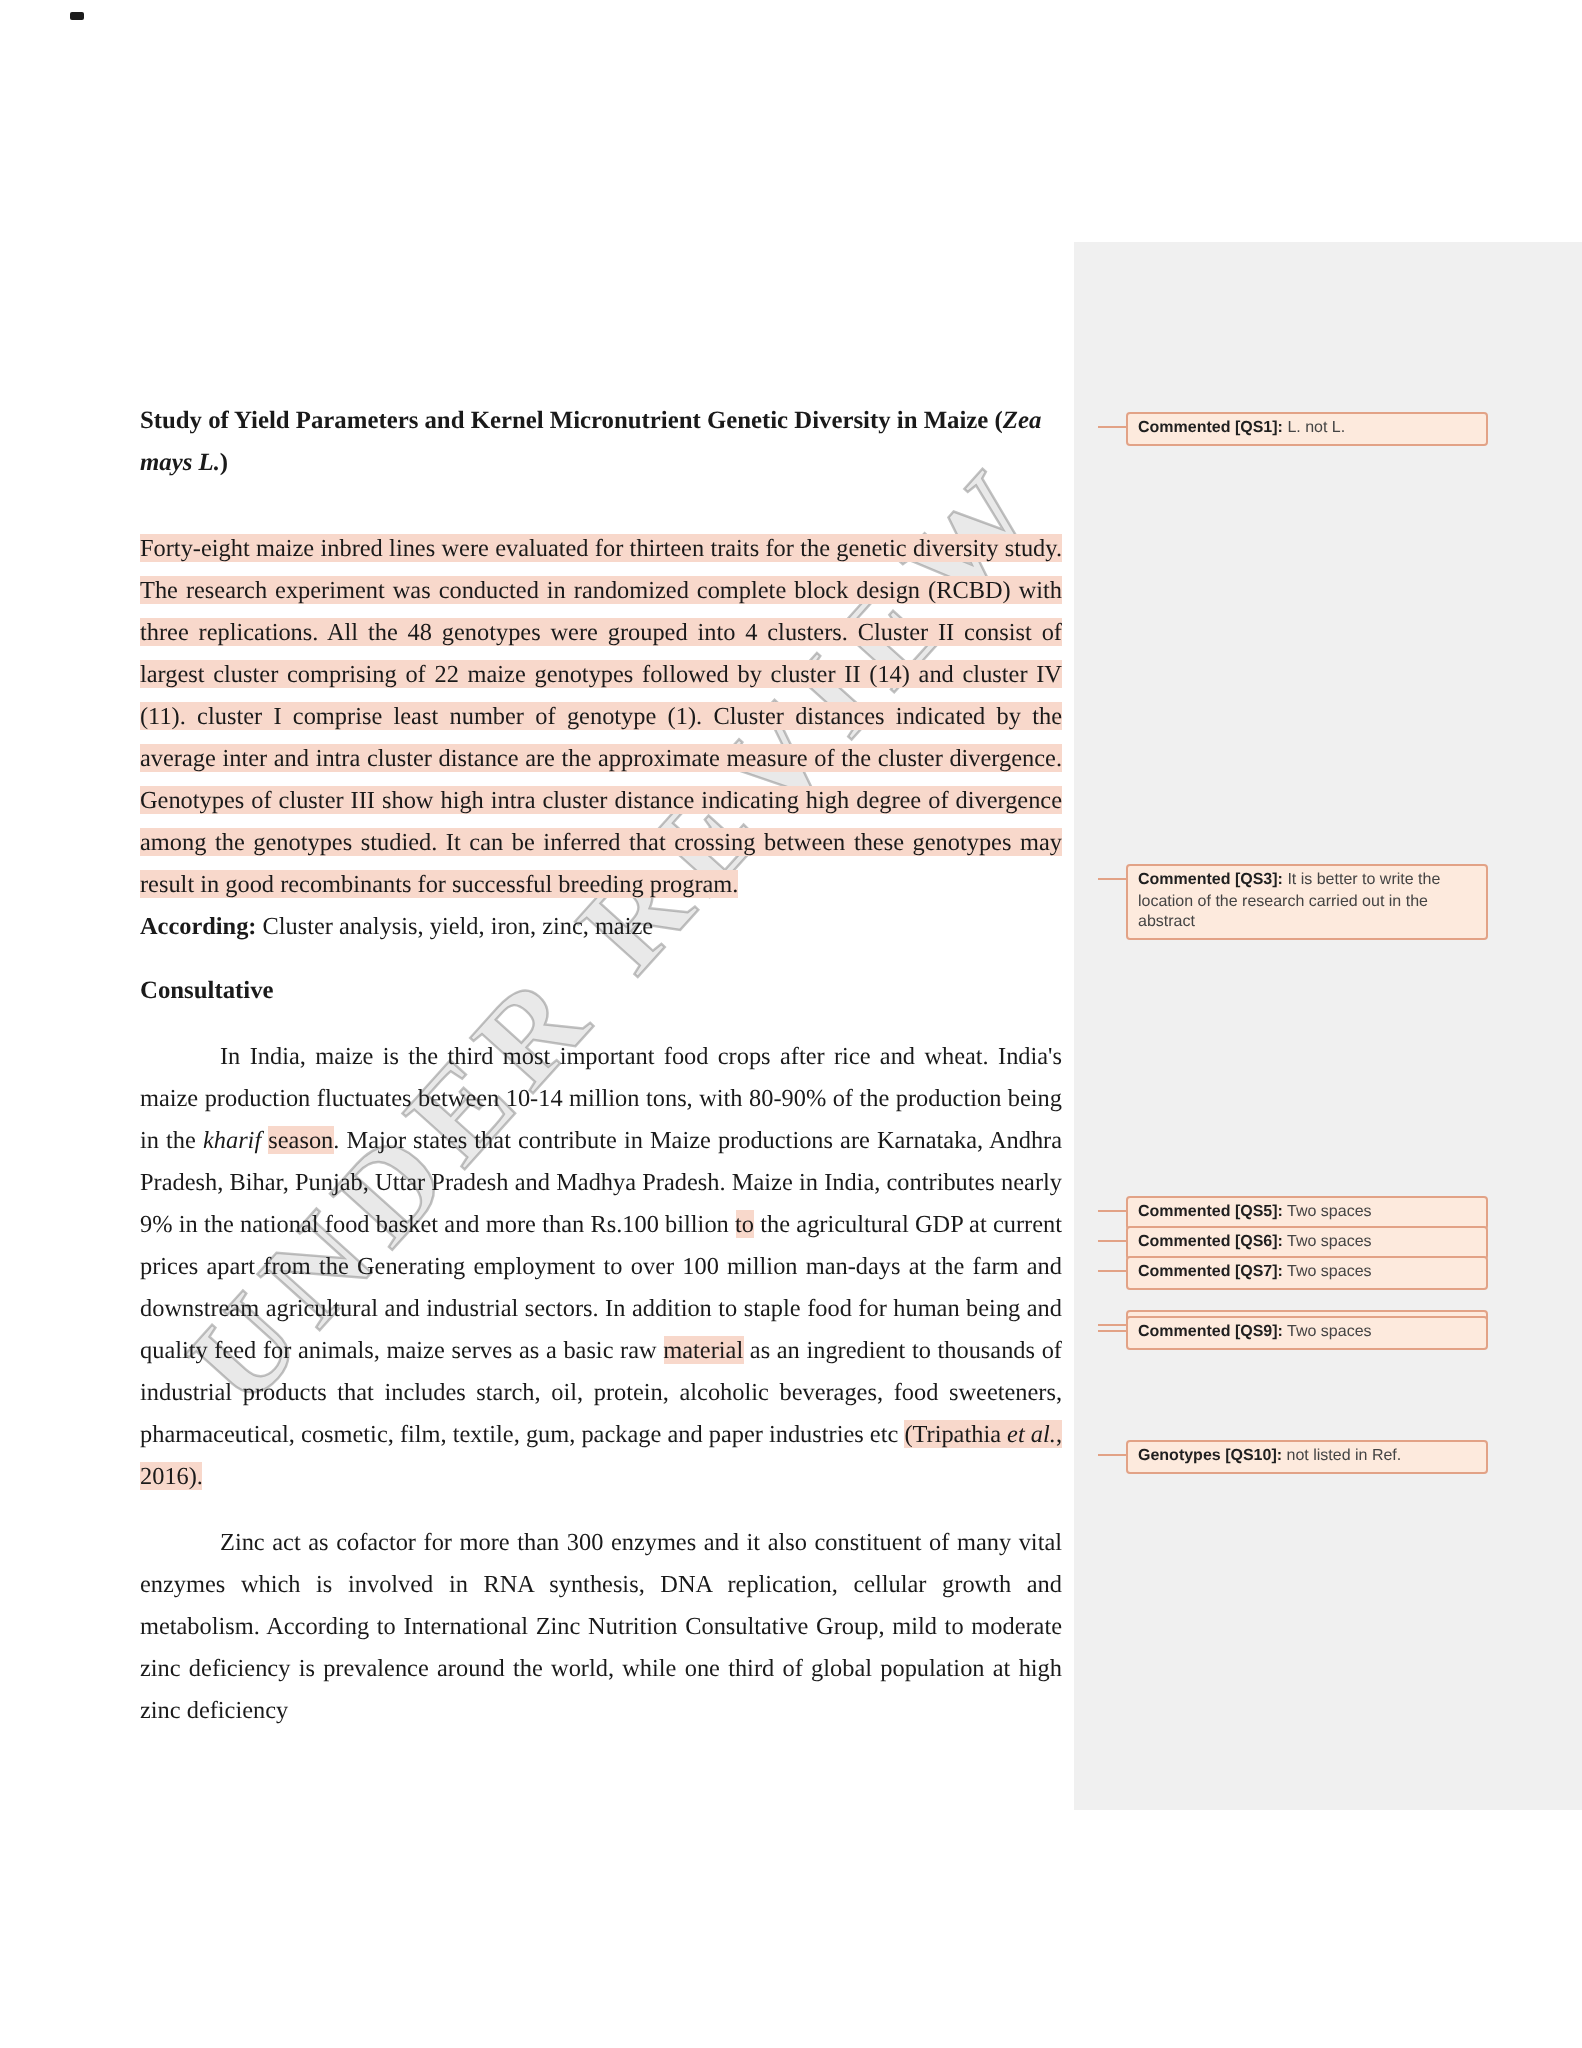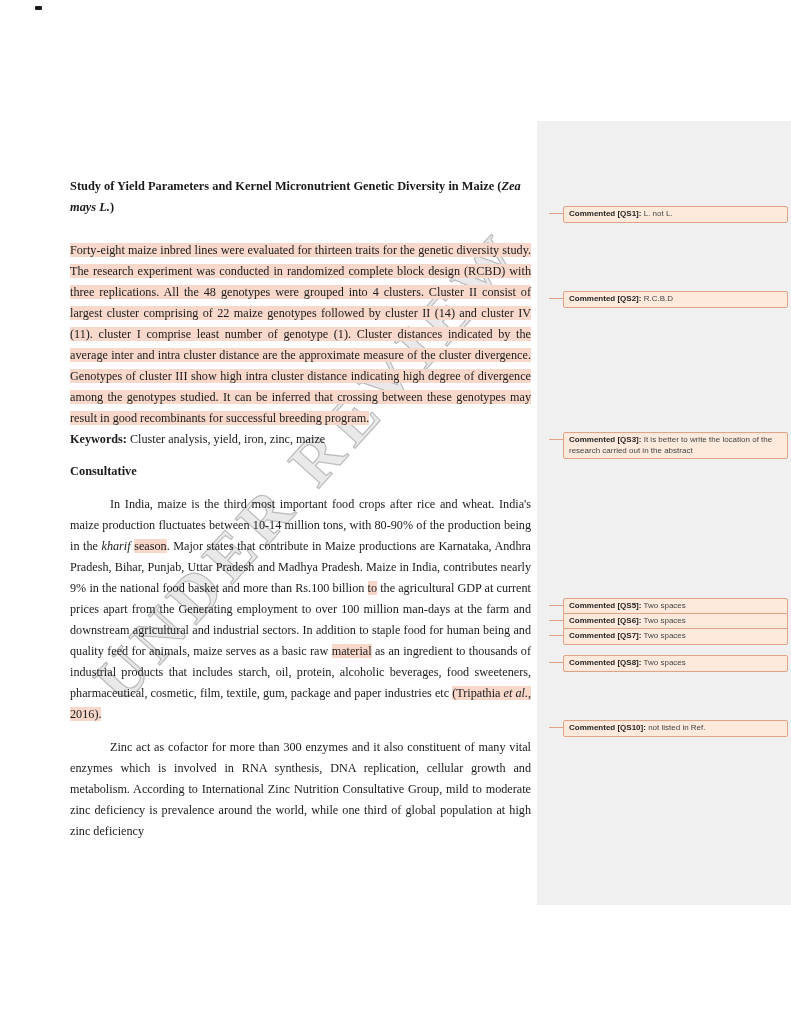--- a/index.html
+++ b/index.html
@@ -23,21 +23,21 @@
     position:absolute;left:35px;top:6px;width:7px;height:4px;
     background:#1c1c1c;border-radius:1px;
   }
   
   .comments-panel{
     position:absolute;left:537px;top:121px;width:254px;height:784px;
     background:var(--panel-bg);
   }
   
   .doc{
-    position:absolute;left:70px;top:176px;width:461px;
+    position:absolute;left:70px;top:200px;width:461px;
     font-size:12.2px;line-height:21px;font-family:Liberation Serif, serif;
   }
   .title{
     font-size:12.4px;font-weight:bold;line-height:21px;
     margin-bottom:22px;
   }
   .heading{
     font-size:12.4px;font-weight:bold;line-height:21px;
   }
   .abstract-heading{margin-bottom:3px;}
@@ -58,21 +58,21 @@
     transform:rotate(-48deg);
     font-family:"Liberation Serif", serif;
     font-size:64px;letter-spacing:8px;font-weight:bold;
     color:rgba(135,135,135,0.18);
     -webkit-text-stroke:1.2px rgba(120,120,120,0.45);
     pointer-events:none;
     white-space:nowrap;
   }
   
   .comment{
-    position:absolute;left:563px;width:225px;
+    position:absolute;left:563px;width:181px;
     background:var(--comment-bg);
     border:1px solid var(--comment-border);
     border-radius:2px;
     padding:2px 5px;
     font-family:"Liberation Sans", sans-serif;
     font-size:8px;line-height:1.32;
     color:#333;
   }
   .comment::before{
     content:"";
@@ -91,38 +91,38 @@
 
   <div class="comments-panel"></div>
 
   <div class="watermark">UNDER REVIEW</div>
 
   <div class="doc">
     <div class="title"><span>Study of Yield Parameters and Kernel Micronutrient Genetic Diversity in Maize (</span><span class="italic">Zea mays L.</span><span>)</span></div>
 
     <p class="para"><span class="highlight">Forty-eight maize inbred lines were evaluated for thirteen traits for the genetic diversity study. The research experiment was conducted in randomized complete block design (RCBD) with three replications. All the 48 genotypes were grouped into 4 clusters. Cluster II consist of largest cluster comprising of 22 maize genotypes followed by cluster II (14) and cluster IV (11). cluster I comprise least number of genotype (1). Cluster distances indicated by the average inter and intra cluster distance are the approximate measure of the cluster divergence. Genotypes of cluster III show high intra cluster distance indicating high degree of divergence among the genotypes studied. It can be inferred that crossing between these genotypes may result in good recombinants for successful breeding program.</span></p>
 
-    <p class="keywords"><span class="bold">Keywords:</span><span> Cluster analysis, yield, iron, zinc, maize</span></p>
+    <p class="keywords"><span class="bold">According:</span><span> Cluster analysis, yield, iron, zinc, maize</span></p>
 
     <div class="heading intro-heading">Consultative</div>
     <p class="para indent"><span>In India, maize is the third most important food crops after rice and wheat. India's maize production fluctuates between 10-14 million tons, with 80-90% of the production being in the </span><span class="italic">kharif</span><span> </span><span class="highlight">season</span><span>. Major states that contribute in Maize productions are Karnataka, Andhra Pradesh, Bihar, Punjab, Uttar Pradesh and Madhya Pradesh. Maize in India, contributes nearly 9% in the national food basket and more than Rs.100 billion </span><span class="highlight">to</span><span> the agricultural GDP at current prices apart from the Generating employment to over 100 million man-days at the farm and downstream agricultural and industrial sectors. In addition to staple food for human being and quality feed for animals, maize serves as a basic raw </span><span class="highlight">material</span><span> as an ingredient to thousands of industrial products that includes starch, oil, protein, alcoholic beverages, food sweeteners, pharmaceutical, cosmetic, film, textile, gum, package and paper industries etc </span><span class="highlight">(Tripathia </span><span class="highlight italic">et al.</span><span class="highlight">, 2016).</span></p>
     <p class="para indent"><span>Zinc act as cofactor for more than 300 enzymes and it also constituent of many vital enzymes which is involved in RNA synthesis, DNA replication, cellular growth and metabolism. According to International Zinc Nutrition Consultative Group, mild to moderate zinc deficiency is prevalence around the world, while one third of global population at high zinc deficiency</span></p>
   </div>
 
   <div class="comment" style="top:206px"><span class="c-label">Commented [QS1]:</span> <span class="c-text">L. not L.</span></div>
 
-  <div class="comment" style="top:291px"><span class="c-label">Commented [QS2]:</span> <span class="c-text">R.C.B.D</span></div>
 
   <div class="comment" style="top:432px"><span class="c-label">Commented [QS3]:</span> <span class="c-text">It is better to write the location of the research carried out in the abstract</span></div>
 
 
   <div class="comment" style="top:598px"><span class="c-label">Commented [QS5]:</span> <span class="c-text">Two spaces</span></div>
 
   <div class="comment" style="top:613px"><span class="c-label">Commented [QS6]:</span> <span class="c-text">Two spaces</span></div>
 
   <div class="comment" style="top:628px"><span class="c-label">Commented [QS7]:</span> <span class="c-text">Two spaces</span></div>
 
   <div class="comment" style="top:655px"><span class="c-label">Commented [QS8]:</span> <span class="c-text">Two spaces</span></div>
 
+  <div class="comment" style="top:658px"><span class="c-label">Commented [QS9]:</span> <span class="c-text">Two spaces</span></div>
 
-  <div class="comment" style="top:720px"><span class="c-label">Commented [QS10]:</span> <span class="c-text">not listed in Ref.</span></div>
+  <div class="comment" style="top:720px"><span class="c-label">Genotypes [QS10]:</span> <span class="c-text">not listed in Ref.</span></div>
 
 </div>
 
 </body></html>

